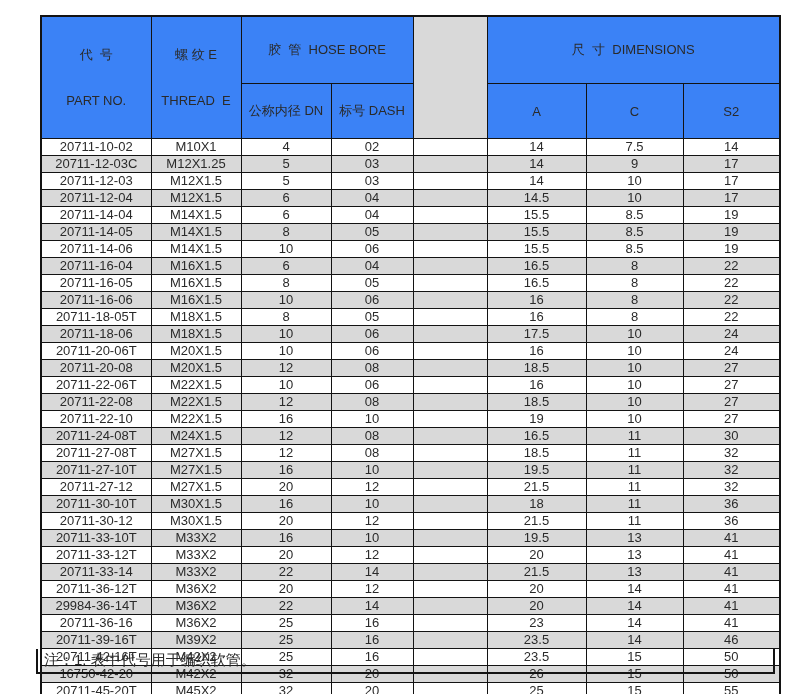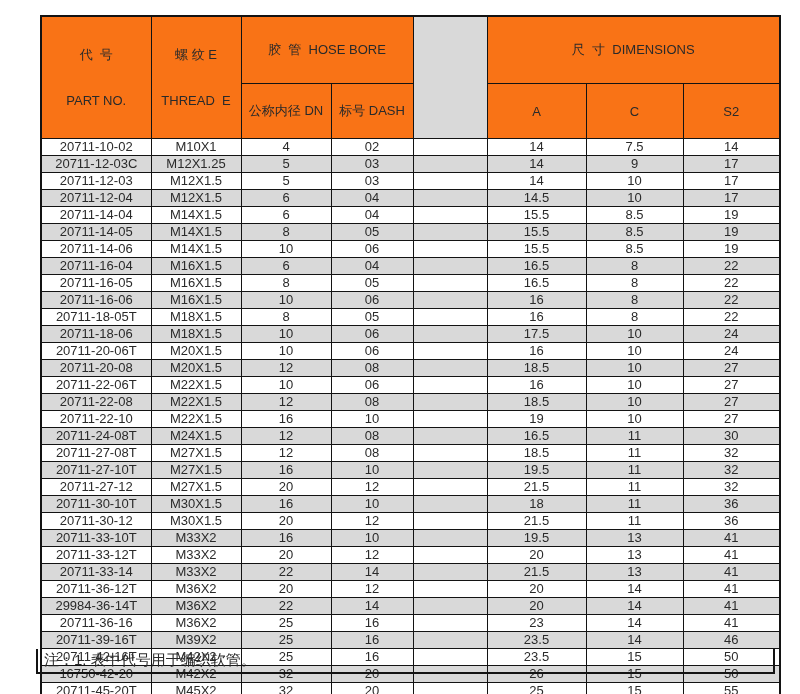--- a/index.html
+++ b/index.html
@@ -26,21 +26,21 @@
     border: 2.5px solid #131313;
   }
   .spec-table th, .spec-table td {
     border: 1.5px solid #131313;
     text-align: center;
     vertical-align: middle;
     padding: 0;
     overflow: hidden;
   }
   .spec-table thead th {
-    background: #f97316;
+    background: #3b82f6;
     font-weight: normal;
     font-size: 13px;
     white-space: pre;
     color: #2a2a2a;
   }
   .hdr-stacked div { line-height: 15.5px; }
   thead tr.hdr-top th { height: 22px; }
   thead tr.hdr-sub th { height: 17px; margin-left: 12px; }
   .spec-table tbody td {
     font-size: 13px;

